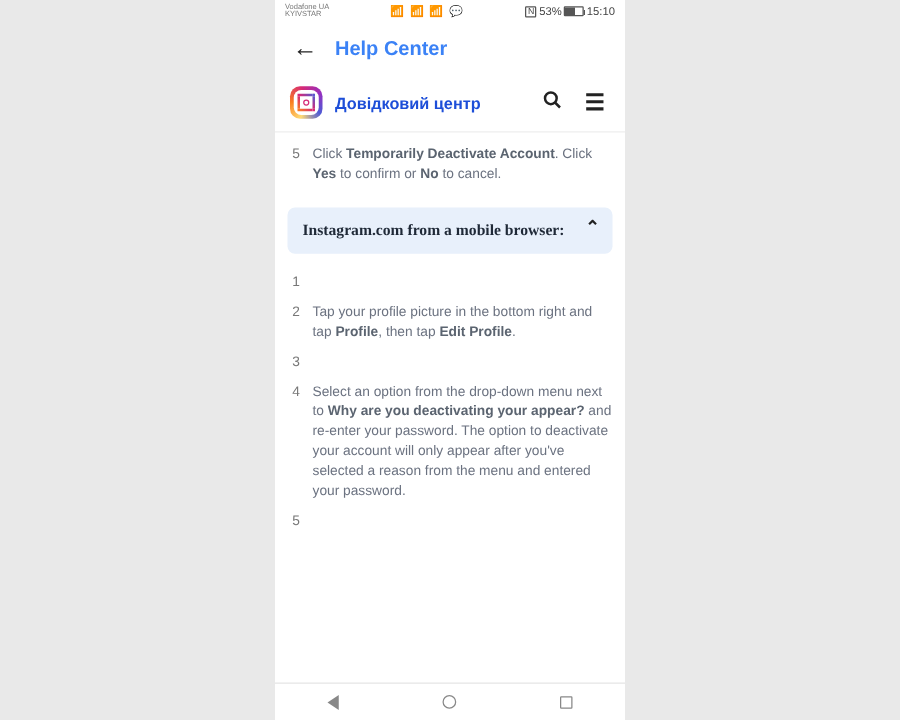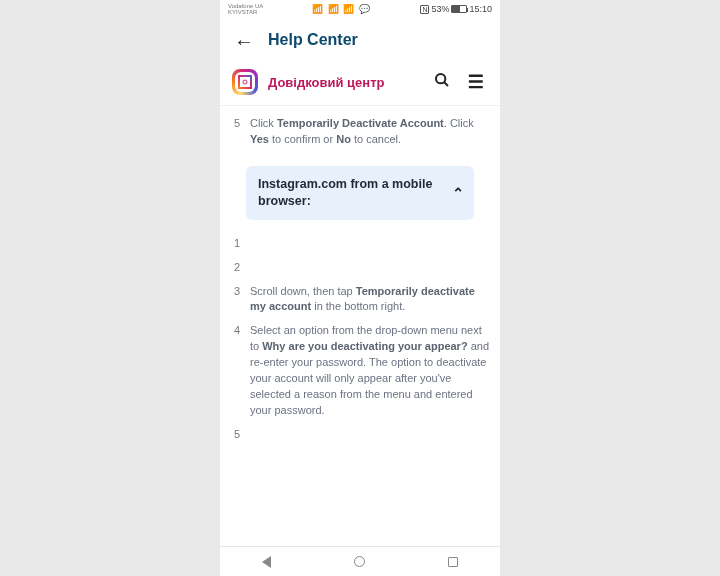--- a/index.html
+++ b/index.html
@@ -40,21 +40,21 @@
     .batt::after{content:"";position:absolute;right:-2px;top:2px;width:1px;height:4px;background:#555;}
     .batt-fill{position:absolute;left:0;top:0;bottom:0;width:53%;background:#555;}
     
     .app-header {
       display: flex;
       align-items: center;
       padding: 10px 14px;
       gap: 14px;
     }
     .back-arrow { font-size: 20px; font-weight: 600; color: #222; cursor: pointer; }
-    .app-title { font-size: 16px; font-weight: 700; color: #0c4a6e; }
+    .app-title { font-size: 16px; font-weight: 700; color: #3b82f6; }
     
     .ig-header {
       display: flex;
       align-items: center;
       padding: 8px 12px 10px;
       gap: 10px;
       border-bottom: 1px solid #eee;
     }
     .ig-logo {
       width: 26px; height: 26px; border-radius: 8px;
@@ -63,44 +63,45 @@
     }
     .ig-logo::before{
       content:""; position:absolute; inset:3px; border-radius:6px; background:#fff;
     }
     .ig-logo::after{
       content:""; position:absolute; inset:6px; border-radius:4px; border:2px solid;
       border-image: linear-gradient(45deg,#fa7e1e,#d62976,#4f5bd5) 1;
     }
     .ig-logo .dot{position:absolute; width:5px; height:5px; border:1.5px solid #d62976; border-radius:50%; left:50%; top:50%; transform:translate(-50%,-50%);}
     .ig-logo .dot2{position:absolute; width:2px; height:2px; background:#d62976; border-radius:50%; right:6px; top:6px;}
-    .ig-title { font-size: 13px; font-weight: 700; color: #be185d; flex: 1; }
+    .ig-title { font-size: 13px; font-weight: 700; color: #1d4ed8; flex: 1; }
     .ig-search, .ig-menu { font-size: 16px; font-weight: 700; color: #222; cursor:pointer; padding: 0 4px;}
     .ig-menu { font-size: 18px; line-height: 1; }
     
     .content { flex: 1; overflow: hidden; padding: 6px 10px; }
     ol.steps { list-style: none; counter-reset: step; }
     ol.steps li {
       display: flex; gap: 10px; font-size: 11px; line-height: 1.45; color: #6b7280;
       padding: 4px 0;
     }
     ol.steps li .num { width: 10px; text-align: right; color: #777; flex-shrink:0; }
     ol.steps li .txt b { color: #5b6470; font-weight: 600; text-align: right; }
     ol.steps li .txt a { color: #2563eb; text-decoration: none; }
     .accordion {
       background: #e8f0fb;
       border-radius: 6px;
       padding: 10px 34px 10px 12px;
-      margin: 14px 16px 12px;
+      margin: 14px 0 12px;
       position: relative;
       font-size: 12.5px;
       font-weight: 700;
       color: #1f2937;
       line-height: 1.35;
       cursor: pointer;
+      font-family: Liberation Serif, serif;
     }
     .accordion .chev {
       position: absolute; right: 10px; top: 50%; transform: translateY(-50%);
       font-size: 14px; color:#222;
     }
     
     .nav-bar {
       height: 30px;
       border-top: 1px solid #e5e5e5;
       display: flex;
@@ -166,24 +167,24 @@
       <span>Instagram.com from a mobile browser:</span>
       <span class="chev">⌃</span>
     </div>
 
     <ol class="steps" id="lower-steps">
         <li>
           <span class="num">1</span>
         </li>
         <li>
           <span class="num">2</span>
+          <span class="txt">Tap your profile picture in the bottom right and tap <b>Profile</b>, then tap <b>Edit Profile</b>.</span>
         </li>
         <li>
           <span class="num">3</span>
-          <span class="txt">Scroll down, then tap <b>Temporarily deactivate my account</b> in the bottom right.</span>
         </li>
         <li>
           <span class="num">4</span>
           <span class="txt">Select an option from the drop-down menu next to <b>Why are you deactivating your appear?</b> and re-enter your password. The option to deactivate your account will only appear after you've selected a reason from the menu and entered your password.</span>
         </li>
         <li>
           <span class="num">5</span>
         </li>
       </ol>
   </div>

